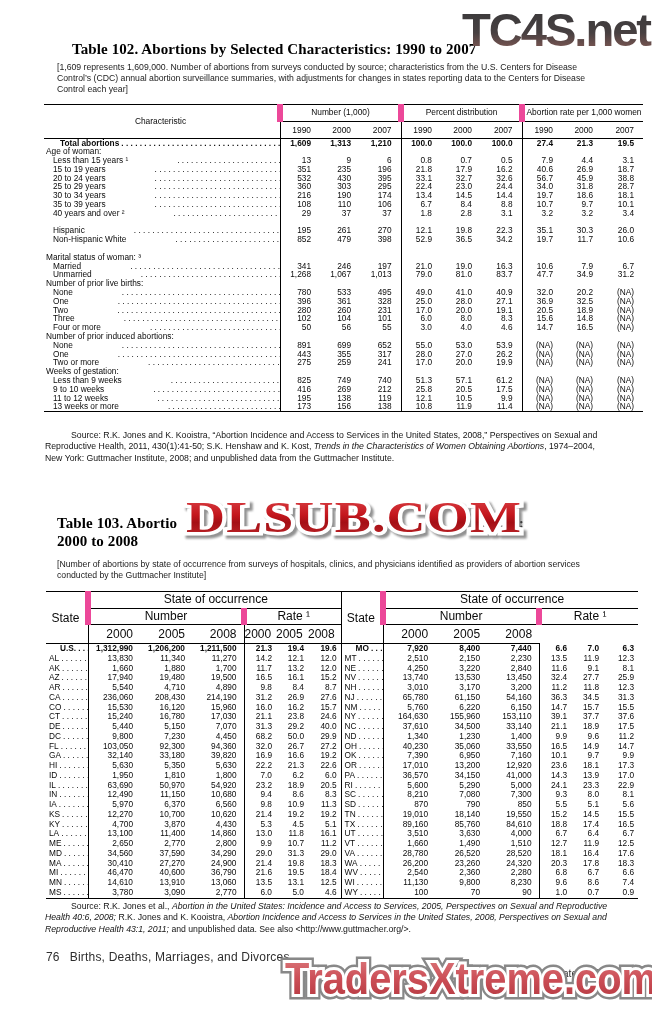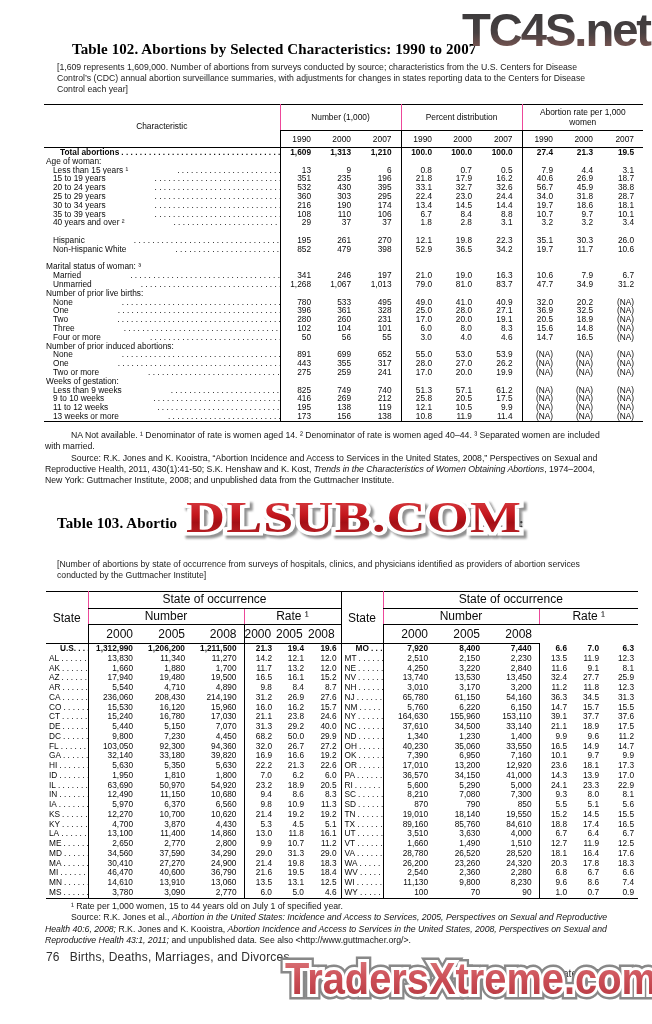--- a/index.html
+++ b/index.html
@@ -19,22 +19,22 @@
   .note { font-size:8.7px; line-height:11px; color:#1b1b1b; }
 
   table { border-collapse:collapse; table-layout:fixed;
           border-top:1px solid #000; border-bottom:1.5px solid #000; }
   th,td { padding:0; font-weight:400; }
 
   
   #t102 { width:599px; font-size:8.3px; }
   #t102 tbody td { height:8.8px; line-height:8.8px; white-space:nowrap; overflow:hidden; }
   #t102 th { font-size:8.4px; }
-  .gh { border-left:1px solid #ec4899; border-bottom:1px solid #000;
-        text-align:center; vertical-align:middle; line-height:9.5px; padding:3px 11px; }
+  .gh { border-left:6px solid #ec4899; border-bottom:1px solid #000;
+        text-align:center; vertical-align:middle; line-height:9.5px; padding:3px 1px; }
   .stubh { text-align:center; vertical-align:middle; border-bottom:1.5px solid #000; }
   .yh  { text-align:right; padding:3px 9px 3px 0; border-bottom:1.5px solid #000; }
   .vl  { border-left:1px solid #000; }
   .num { text-align:right; padding-right:9px; }
   .b   { font-weight:700; }
   .sf  { display:flex; align-items:baseline; }
   .leader { flex:1; overflow:hidden; white-space:nowrap; margin-left:2px; }
   .leader::after { content:" . . . . . . . . . . . . . . . . . . . . . . . . . . . . . . . . . . . . . . ."; }
   .ind0 { padding-left:2px; }
   .ind1 { padding-left:9px;gap:47px; }
@@ -619,27 +619,27 @@
         <td class="num">11.9</td>
         <td class="num">11.4</td>
         <td class="num vl">(NA)</td>
         <td class="num">(NA)</td>
         <td class="num">(NA)</td>
       </tr>
     </tbody>
 </table>
 
 <div class="abs fn" style="left:45px; top:430px; width:563px;">
-  <p>NA Not available. ¹ Denominator of rate is women aged 14. ² Denominator of rate is women aged 40–44. ³ Separated women are included with married.</p>
   <p><span>Source: R.K. Jones and K. Kooistra, “Abortion Incidence and  Access to Services in the United States, 2008,” Perspectives on Sexual and Reproductive Health, 2011, 430(1):41-50; S.K. Henshaw and K. Kost, </span><i>Trends in the Characteristics of Women Obtaining Abortions</i><span>, 1974–2004, New York: Guttmacher Institute, 2008; and unpublished data from the Guttmacher Institute.</span></p>
 </div>
 
 <div class="abs t-title title103-wrap" style="left:57px; top:514px;">
   <span>Table 103. Abortio</span>
   <span class="suffix">ence:</span>
+  <div>2000 to 2008</div>
 </div>
 
 <div class="abs note" style="left:57px; top:559px; width:556px;">[Number of abortions by state of occurrence from surveys of hospitals, clinics, and physicians identified as providers of abortion services conducted by the Guttmacher Institute]</div>
 
 <table id="t103" class="abs" style="left:46px; top:591px;">
   <colgroup>
     <col style="width:42px">
       <col style="width:52px">
       <col style="width:52px">
       <col style="width:52px">
@@ -1353,21 +1353,20 @@
         <td class="nn">70</td>
         <td class="nn">90</td>
         <td class="rn vl">1.0</td>
         <td class="rn">0.7</td>
         <td class="rn">0.9</td>
       </tr>
     </tbody>
 </table>
 
 <div class="abs fn" style="left:45px; top:901px; width:575px;">
-  <p>¹ Rate per 1,000 women, 15 to 44 years old on July 1 of specified year.</p>
   <p><span>Source: R.K. Jones et al., </span><i>Abortion in the United  States: Incidence and Access to Services, 2005, Perspectives on Sexual and Reproductive Health 40:6, 2008;</i><span> R.K. Jones and K. Kooistra, </span><i>Abortion Incidence and Access to Services in the United States, 2008, Perspectives on Sexual and Reproductive Health 43:1, 2011;</i><span> and unpublished data. See also &lt;http://www.guttmacher.org/&gt;.</span></p>
 </div>
 
 <div class="abs footer-line" style="left:46px; top:950px;">
   <span class="num76">76</span><span>Births, Deaths, Marriages, and Divorces</span>
 </div>
 <div class="abs census-line" style="left:300px; top:967px;">U.S. Census Bureau, Statistical Abstract of the United States: 2012</div>
 
 <svg class="abs" style="top:2px; right:-4px; z-index:5;" width="198" height="56">
   <defs>

